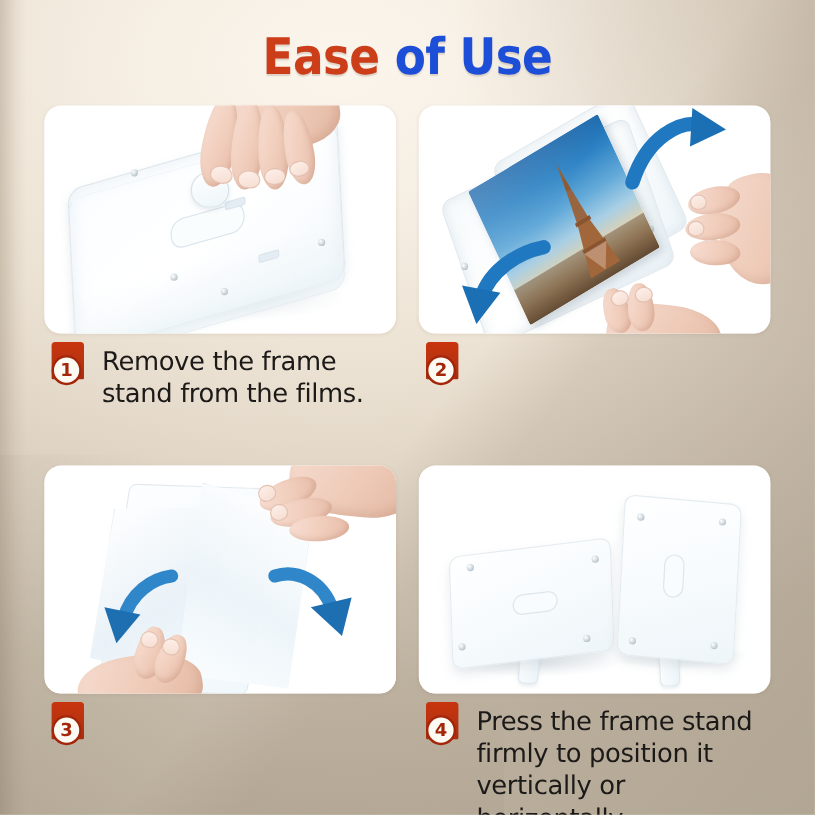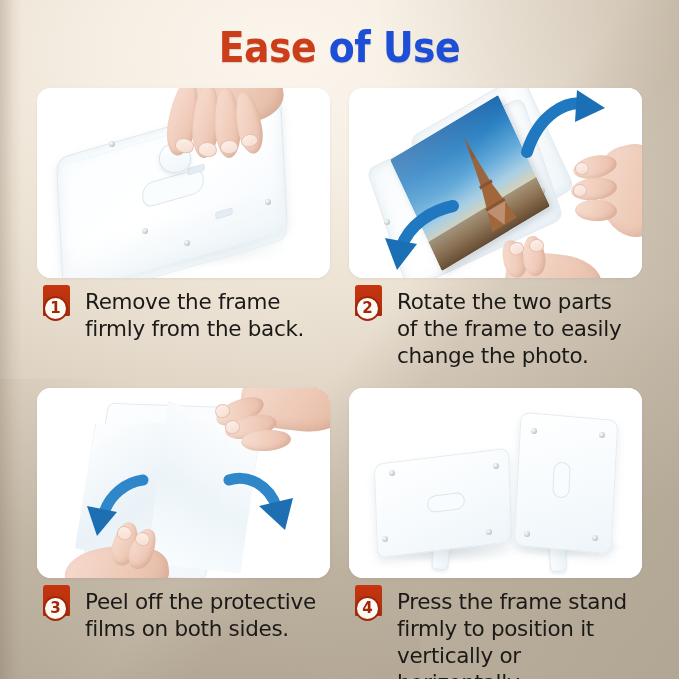--- a/index.html
+++ b/index.html
@@ -368,21 +368,21 @@
         <div class="nail" style="left:86px; top:56px; width:15px; height:11px; transform:rotate(-12deg);"></div>
       </div>
     </div>
   </div>
   <div class="caption-row">
     <div class="badge">
       <div class="ribbon"></div>
       <div class="disc">1</div>
     </div>
     <div class="caption-text">Remove the frame
-firmly from the back.</div>
+stand from the films.</div>
   </div>
 </div>
 
 <div class="step" id="step-2">
   <div class="photo-card">
     <div class="scene">
 
       <div class="acrylic p2-panel" style="left:78px; top:12px; width:128px; height:124px; transform:rotate(-30deg) skewX(-5deg);"></div>
       <div class="corner-dot" style="left:152px; top:20px;"></div>
       <div class="corner-dot" style="left:88px;  top:54px;"></div>
@@ -434,23 +434,20 @@
         <div class="nail" style="left:12px; top:4px; width:13px; height:11px; transform:rotate(-16deg);"></div>
         <div class="nail" style="left:32px; top:1px; width:13px; height:11px; transform:rotate(-6deg);"></div>
       </div>
     </div>
   </div>
   <div class="caption-row">
     <div class="badge">
       <div class="ribbon"></div>
       <div class="disc">2</div>
     </div>
-    <div class="caption-text">Rotate the two parts
-of the frame to easily
-change the photo.</div>
   </div>
 </div>
 
 <div class="step" id="step-3">
   <div class="photo-card">
     <div class="scene">
       <div id="p3-base"></div>
       <div class="corner-dot" style="left:146px; top:30px; width:5px; height:5px;"></div>
       <div id="p3-film-left"></div>
       <div id="p3-film-right"></div>
@@ -480,22 +477,20 @@
         <div class="nail" style="left:46px; top:6px; width:13px; height:12px; transform:rotate(14deg);"></div>
         <div class="nail" style="left:64px; top:12px; width:13px; height:12px; transform:rotate(22deg);"></div>
       </div>
     </div>
   </div>
   <div class="caption-row">
     <div class="badge">
       <div class="ribbon"></div>
       <div class="disc">3</div>
     </div>
-    <div class="caption-text">Peel off the protective
-films on both sides.</div>
   </div>
 </div>
 
 <div class="step" id="step-4">
   <div class="photo-card">
     <div class="scene">
       <div class="frame-shadow" style="left:28px; top:152px; width:140px; height:24px;"></div>
       <div class="frame-shadow" style="left:162px; top:148px; width:112px; height:22px;"></div>
 
       <div class="p4-stand" style="left:84px; top:138px; transform:rotate(5deg);"></div>

